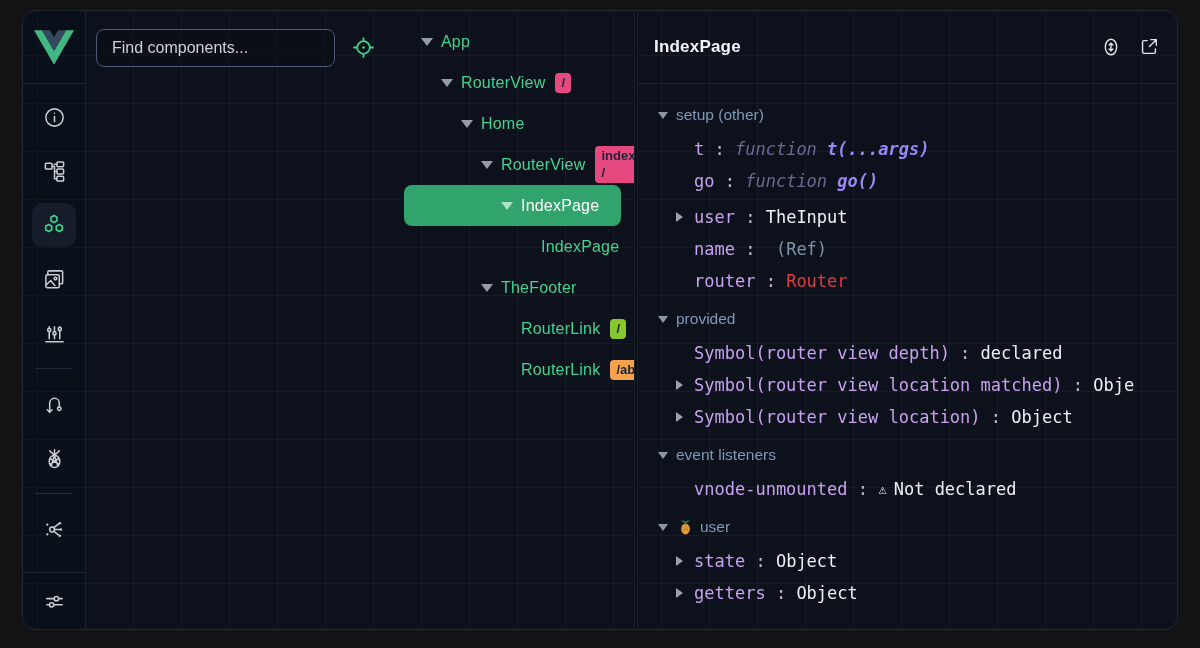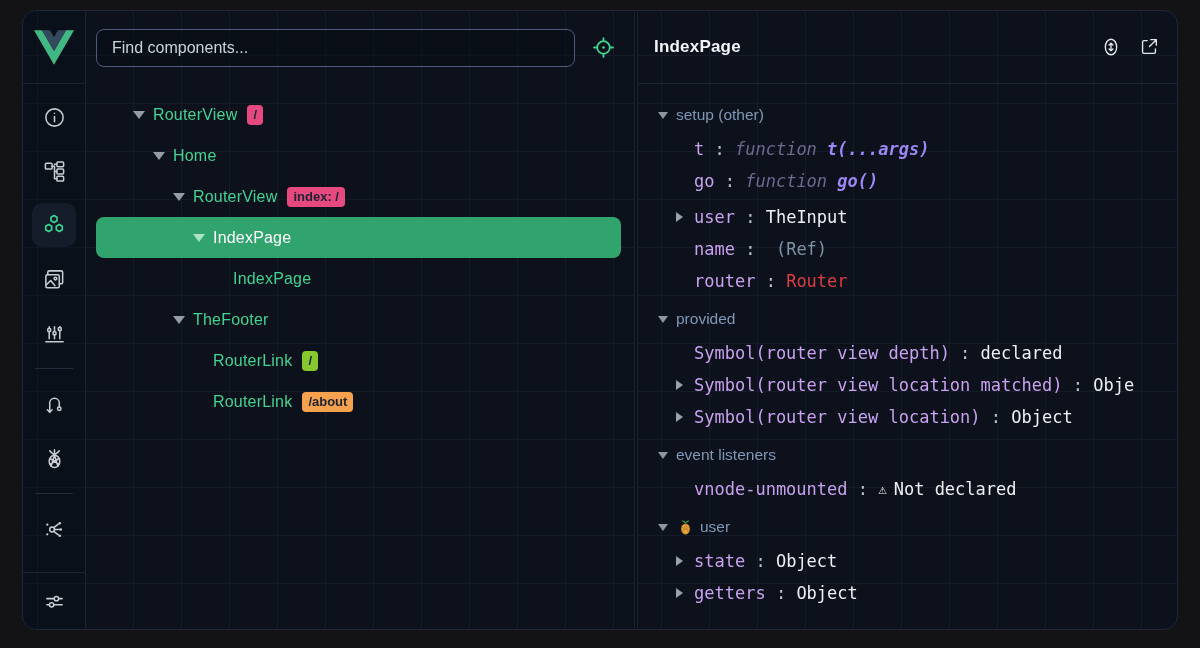--- a/index.html
+++ b/index.html
@@ -28,21 +28,21 @@
   .side-btn svg { stroke:#c9ccd2; fill:none; stroke-width:1.6; stroke-linecap:round; stroke-linejoin:round; }
   .side-btn.active { position:relative; }
   .side-btn.active::before { content:""; position:absolute; width:44px; height:44px;
               border-radius:10px; background:#151d2b; }
   .side-btn.active svg { stroke:#3dd68f; position:relative; }
   .side-divider { width:38px; border-top:1px solid #232c3c; margin:8px 0; }
   .side-bottom { margin-top:auto; width:63px; height:57px; border-top:1px solid #1e2736;
                  display:flex; align-items:center; justify-content:center; }
 
   
-  .tree-panel { width:548px; flex:none; display:flex; flex-direction:column; }
+  .tree-panel { width:548px; flex:none; display:flex; flex-direction:row; }
   .search-row { height:73px; flex:none; display:flex; align-items:center; padding:0 20px 0 10px; }
   .search-input { flex:1; height:38px; background:rgba(8,12,20,.5); border:1px solid #4c5b77;
                   border-radius:8px; padding:0 15px; font-size:16px; color:#e3e8ee;
                   font-family:"Liberation Sans", sans-serif; outline:none; margin-right:17px; }
   .search-input::placeholder { color:#ccd3dc; opacity:1; }
   .picker-btn { width:22px; height:22px; display:flex; align-items:center; justify-content:center; cursor:pointer; }
 
   .tree { padding-top:10px; overflow:hidden; }
   .tree-row { height:41px; margin:0 13px 0 10px; border-radius:8px;
               display:flex; align-items:center; cursor:pointer; }
@@ -198,20 +198,24 @@
       <input class="search-input" type="text" placeholder="Find components..." style="">
       <div class="picker-btn">
         <svg width="21" height="21" viewBox="0 0 20 20" stroke="#3dd68f" fill="none" stroke-width="1.7" stroke-linecap="round">
           <circle cx="10" cy="10" r="6"></circle>
           <circle cx="10" cy="10" r="1.3" fill="#3dd68f" stroke="none"></circle>
           <path d="M10 1 V3.2 M10 16.8 V19 M1 10 H3.2 M16.8 10 H19"></path>
         </svg>
       </div>
     </div>
     <div class="tree">
+        <div class="tree-row" style="padding-left: 17px;">
+          <span class="tri tri-down"></span>
+          <span class="tree-label">App</span>
+        </div>
         <div class="tree-row" style="padding-left: 37px;">
           <span class="tri tri-down"></span>
           <span class="tree-label">RouterView</span>
           <span class="badge badge-pink">/</span>
         </div>
         <div class="tree-row" style="padding-left: 57px;">
           <span class="tri tri-down"></span>
           <span class="tree-label">Home</span>
         </div>
         <div class="tree-row" style="padding-left: 77px;">

